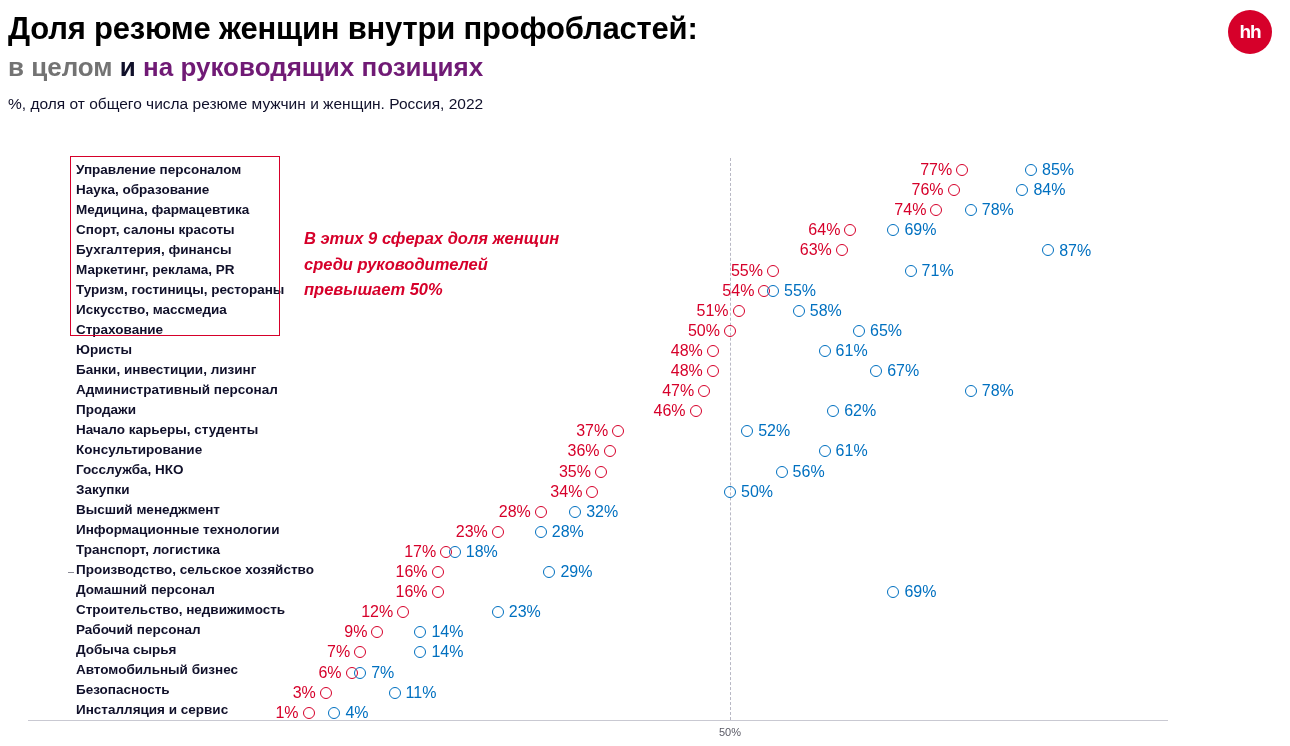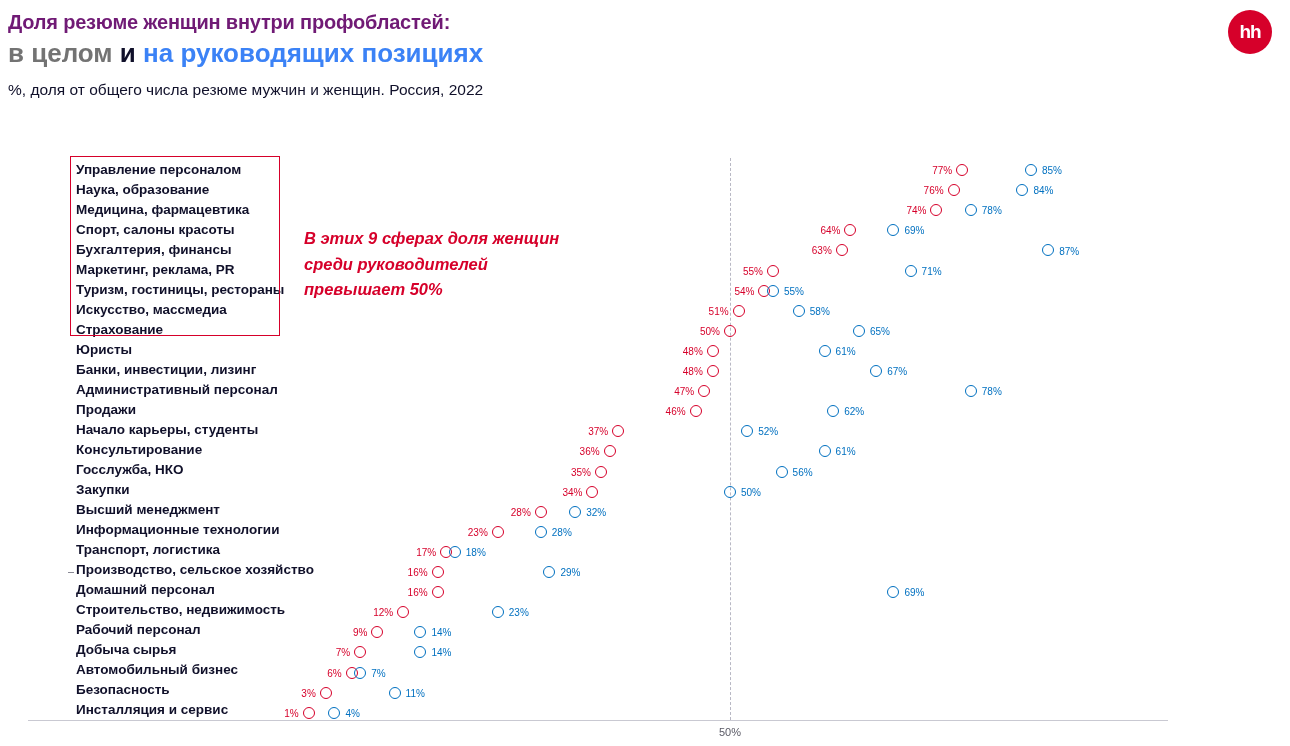--- a/index.html
+++ b/index.html
@@ -17,35 +17,35 @@
   }
 
   
   .header {
     position: absolute;
     left: 8px;
     top: 10px;
     width: 1100px;
   }
   .title-line1 {
-    font-size: 20px;
-    font-weight: bold;
-    color: #701a75;
+    font-size: 31px;
+    font-weight: bold;
+    color: #000000;
     letter-spacing: -0.2px;
     line-height: 1.25;
   }
   .title-line2 {
     font-size: 26px;
     font-weight: bold;
     line-height: 1.3;
     margin-top: 2px;
   }
   .t-blue { color: #737373; }
   .t-dark { color: #10102a; }
-  .t-red  { color: #3b82f6; }
+  .t-red  { color: #701a75; }
   .subtitle {
     margin-top: 10px;
     font-size: 15.5px;
     color: #10102a;
   }
 
   
   .logo {
     position: absolute;
     right: 18px;
@@ -145,21 +145,21 @@
     height: 12px;
     border-radius: 50%;
     box-sizing: border-box;
     transform: translate(-50%, -50%);
   }
   .pt.red  { border: 1.8px solid #d6002a; }
   .pt.blue { border: 1.8px solid #0070c0; }
 
   .val {
     position: absolute;
-    font-size: 10px;
+    font-size: 16px;
     white-space: nowrap;
     transform: translateY(-50%);
   }
   .val.red  { color: #d6002a; text-align: right; }
   .val.blue { color: #0070c0; text-align: left; }
 
   .tick-dash {
     position: absolute;
     left: 68px;
     width: 6px;

